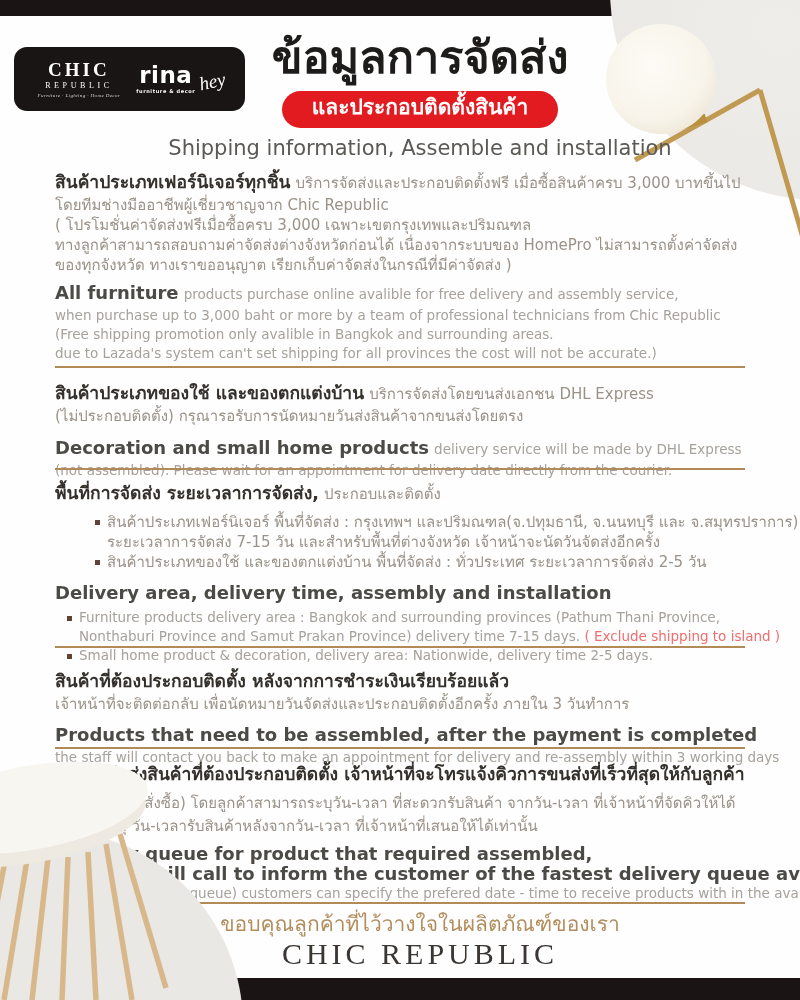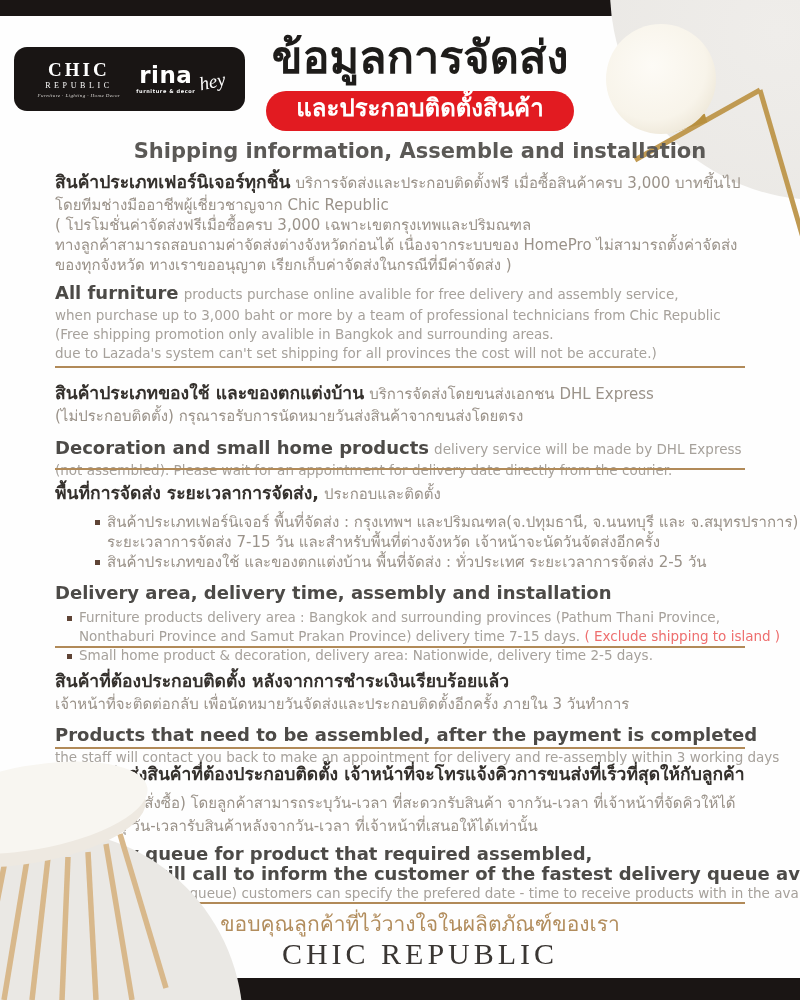--- a/index.html
+++ b/index.html
@@ -20,23 +20,23 @@
   .chic-sub{font-family:"Liberation Serif",serif;font-size:8px;letter-spacing:3.6px;margin-top:3px;}
   .chic-tag{font-family:"Liberation Serif",serif;font-size:5px;letter-spacing:.4px;margin-top:3px;color:#d8d5d2;font-style:italic;}
   .rina-logo{position:relative;text-align:center;line-height:1;padding-right:26px;}
   .rina-name{font-size:23px;font-weight:bold;letter-spacing:.5px;}
   .rina-tag{font-size:5px;letter-spacing:.6px;margin-top:2px;font-weight:bold;}
   .rina-script{position:absolute;right:-4px;top:8px;font-family:"Liberation Serif",serif;
                font-style:italic;font-size:19px;transform:rotate(-12deg);}
   
   .header-wrap{position:absolute;left:60px;right:20px;top:30px;text-align:center;}
   .main-title{font-size:45px;font-weight:bold;color:#1e1c1a;line-height:1.25;}
-  .red-pill{display:inline-block;margin-top:5px;background:#e21b21;color:#ffffff;font-size:24px;
-            font-weight:600;padding:3px 30px 6px 30px;border-radius:22px;line-height:1.3;font-family:Liberation Mono, monospace;}
-  .subtitle{margin-top:8px;font-size:21px;color:#5b5956;font-weight:bold;}
+  .red-pill{display:inline-block;margin-top:5px;background:#e21b21;color:#ffffff;font-size:21px;
+            font-weight:600;padding:3px 30px 6px 30px;border-radius:22px;line-height:1.3;}
+  .subtitle{margin-top:8px;font-size:21px;color:#5b5956;}
   
   .sec{position:absolute;left:55px;width:700px;}
   .nw{white-space:nowrap;}
   .th-bold{font-size:17.5px;font-weight:bold;color:#34302c;}
   .th-reg{font-size:15px;color:#9a9289;}
   .th-line{font-size:15px;color:#9a9289;line-height:20px;}
   .en-bold{font-size:18px;font-weight:bold;color:#4c4a47;}
   .en-reg{font-size:13.5px;color:#a6a19b;}
   .en-line{font-size:13.5px;color:#a6a19b;line-height:19px;}
   .line1{line-height:24px;}

